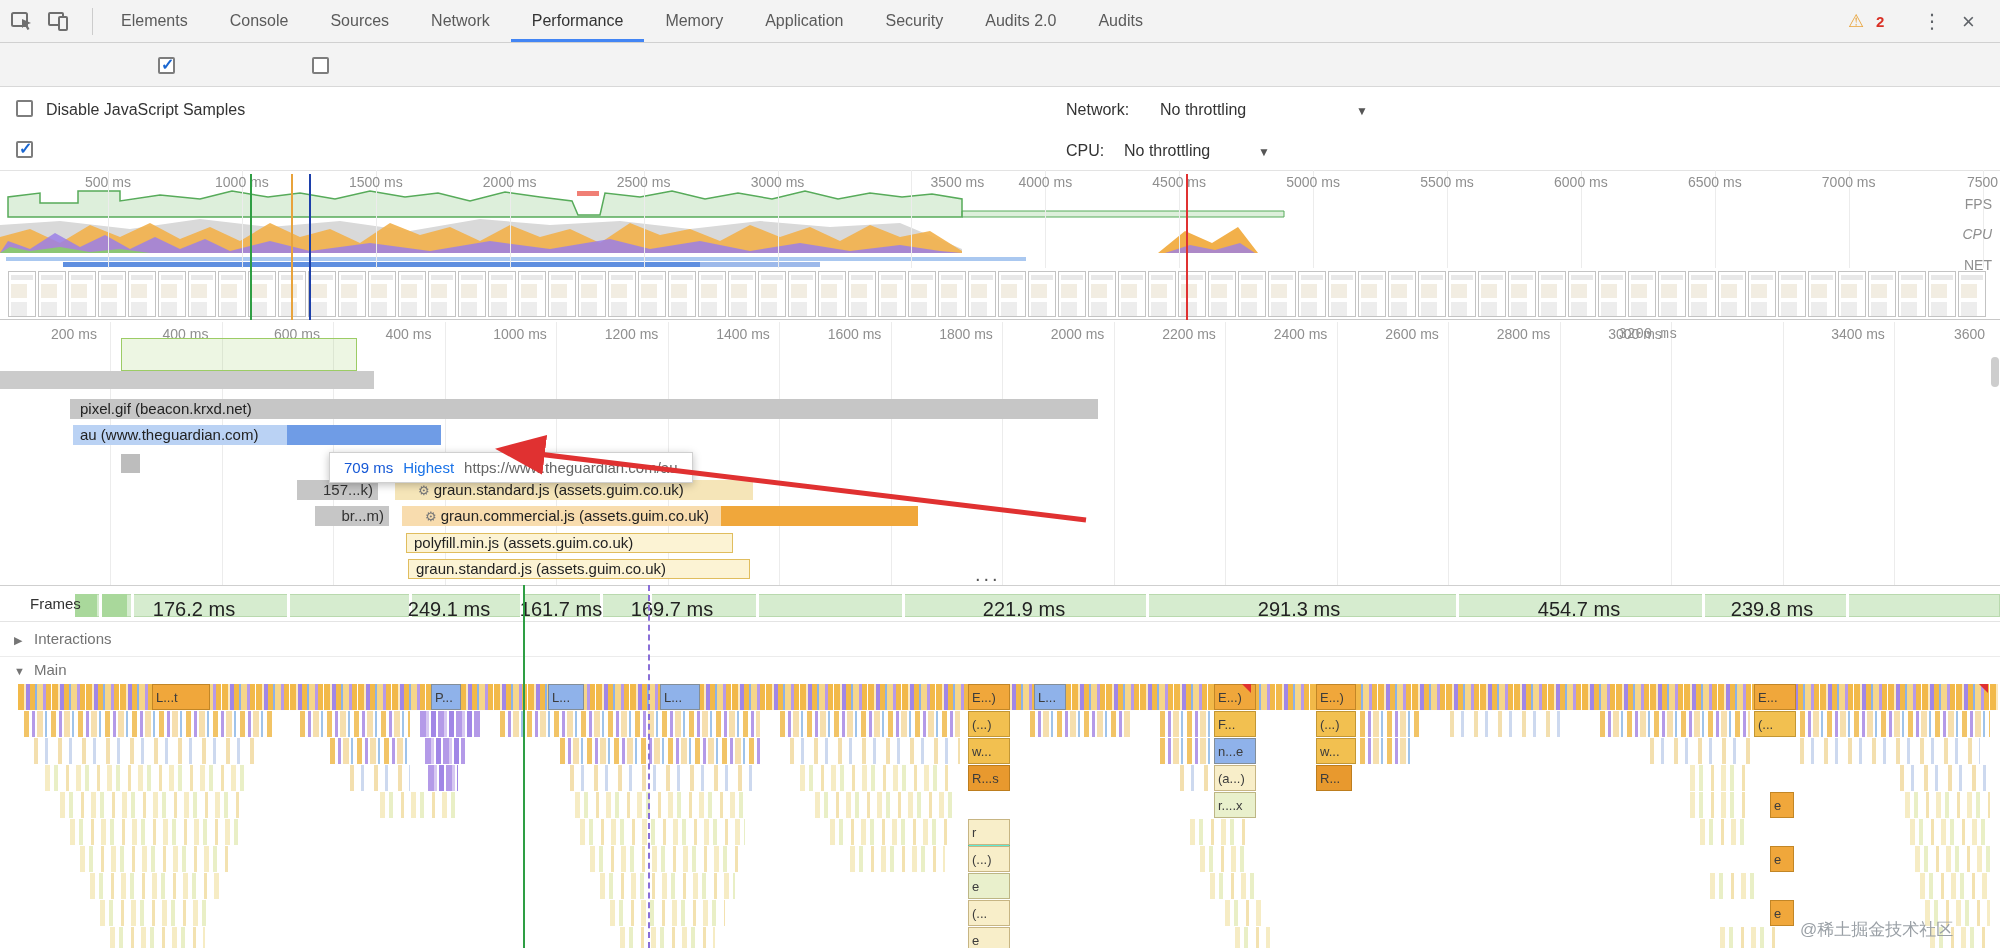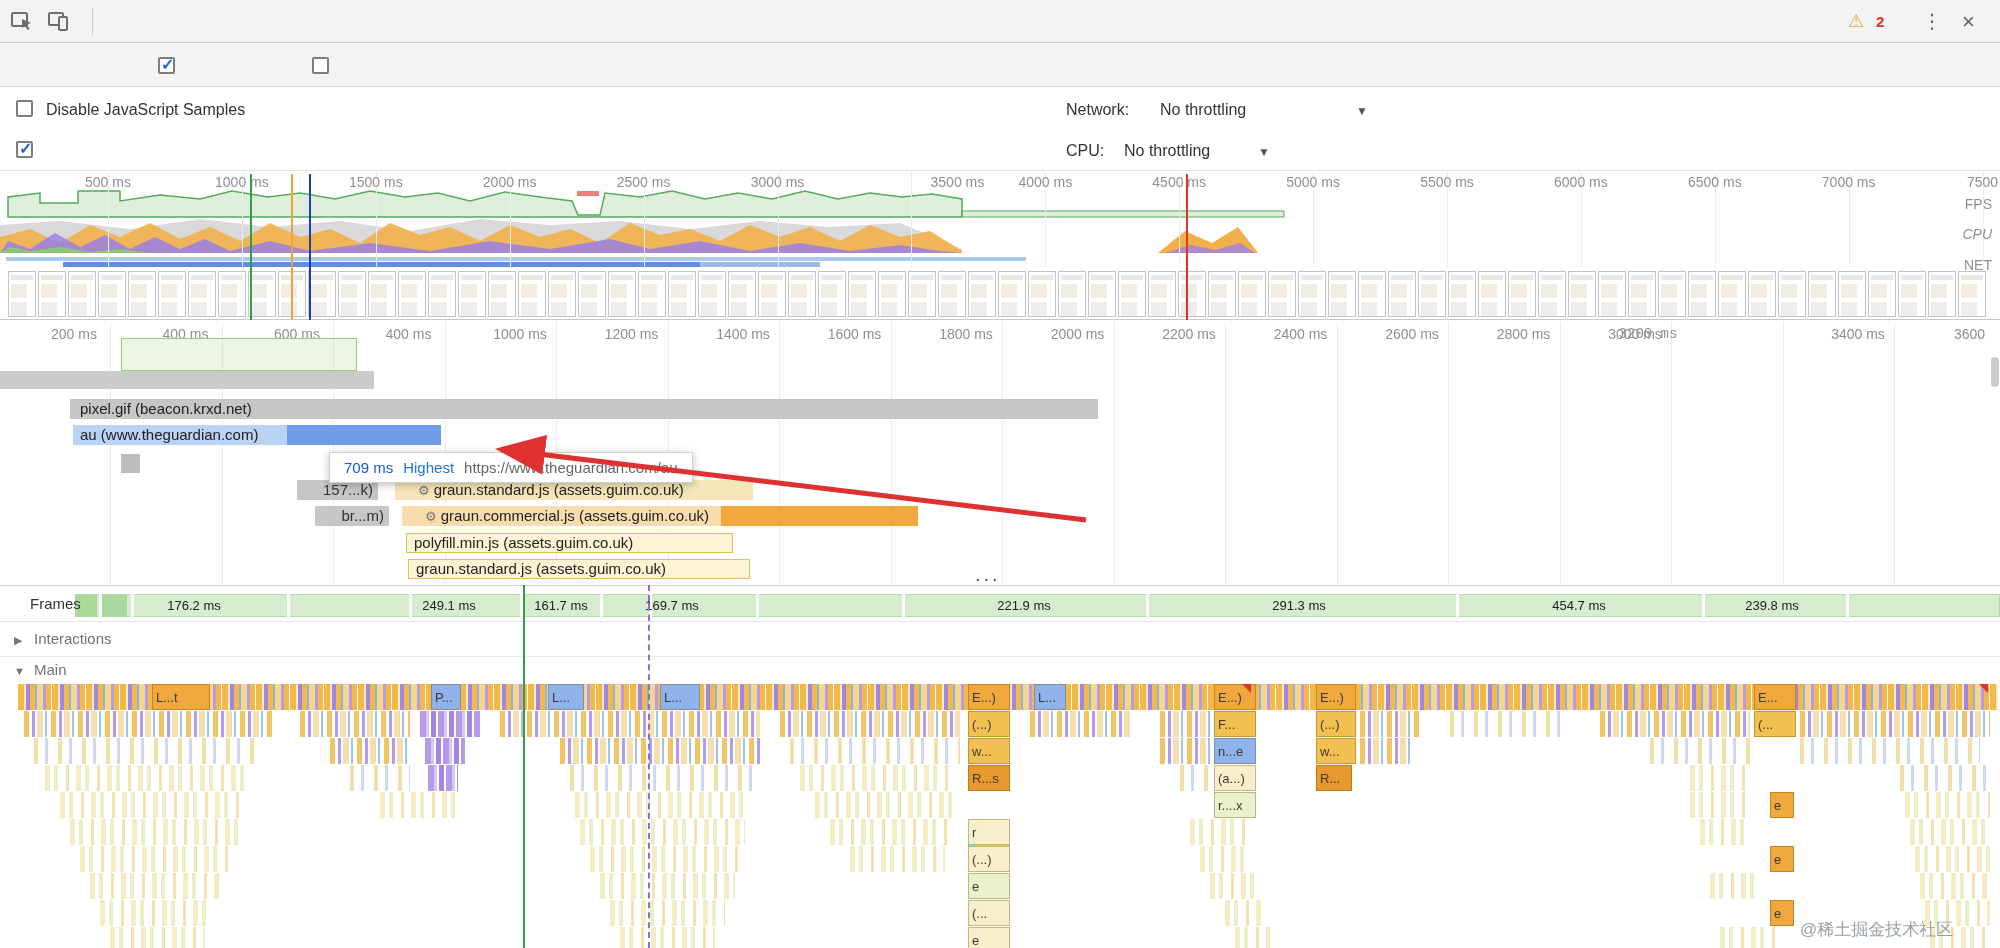--- a/index.html
+++ b/index.html
@@ -64,21 +64,21 @@
   .tt-url{color:#666}
   .dots{position:absolute;left:975px;top:563px;font-size:20px;color:#555;letter-spacing:3px;z-index:4}
   .scroll-thumb{position:absolute;left:1991px;top:357px;width:8px;height:30px;background:#cdcdcd;border-radius:4px;z-index:6}
 
   
   .frames-row{position:absolute;top:585px;left:0;width:2000px;height:37px;background:#fff;border-top:1px solid #cfcfcf;border-bottom:1px solid #e4e4e4}
   .frames-title{position:absolute;left:30px;top:585px;height:37px;line-height:37px;font-size:15px;color:#333;z-index:3}
   .fbar{position:absolute;top:594px;height:23px;background:#d6eccf;border:1px solid #b9d9ae;z-index:1}
   .fdark{position:absolute;top:594px;height:23px;background:#a9d89b;z-index:2}
   .fgap{position:absolute;top:593px;height:25px;width:3px;background:#fff;z-index:2}
-  .flabel{position:absolute;top:598px;font-size:13px;color:#222;transform:translateX(-50%);white-space:nowrap;z-index:3}
+  .flabel{position:absolute;top:598px;font-size:20px;color:#222;transform:translateX(-50%);white-space:nowrap;z-index:3}
 
   
   .interactions-row{position:absolute;top:622px;left:0;width:2000px;height:35px;background:#fff;border-bottom:1px solid #ececec}
   .main-row{position:absolute;top:657px;left:0;width:2000px;height:27px;background:#fff}
   .disc{position:absolute;left:14px;font-size:11px;color:#757575}
   .sec-label{position:absolute;left:34px;font-size:15px;color:#737373}
 
   
   #flame{position:absolute;top:684px;left:0;width:2000px;height:264px;overflow:hidden;background:#fff}
   .band{position:absolute;height:26px}
@@ -109,20 +109,21 @@
           <path d="M12,10 L21,14 L17,15.5 L19.5,20 L17.5,21 L15,16.5 L12,19 Z" fill="#6e6e6e"></path>
         </svg>
     </span>
     <span class="tb-ico" style="left:46px">
       <svg width="25" height="25">
           <rect x="3" y="4" width="14" height="12" rx="1" fill="none" stroke="#6e6e6e" stroke-width="2"></rect>
           <rect x="13" y="8" width="8" height="13" rx="1" fill="#f3f3f3" stroke="#6e6e6e" stroke-width="2"></rect>
         </svg>
     </span>
     <span class="tb-div"></span>
+    <nav id="tabs"><div class="tab">Elements</div><div class="tab">Console</div><div class="tab">Sources</div><div class="tab">Network</div><div class="tab sel">Performance</div><div class="tab">Memory</div><div class="tab">Application</div><div class="tab">Security</div><div class="tab">Audits 2.0</div><div class="tab">Audits</div></nav>
     <span class="warn-ico">⚠</span>
     <span class="warn-count">2</span>
     <span class="kebab">⋮</span>
     <span class="close-x">×</span>
   </div>
 
   <div class="toolbar"></div>
   <span class="rec"></span>
   <span class="t-glyph" style="left:60px">↻</span>
   <span class="t-glyph" style="left:106px">⊘</span>

